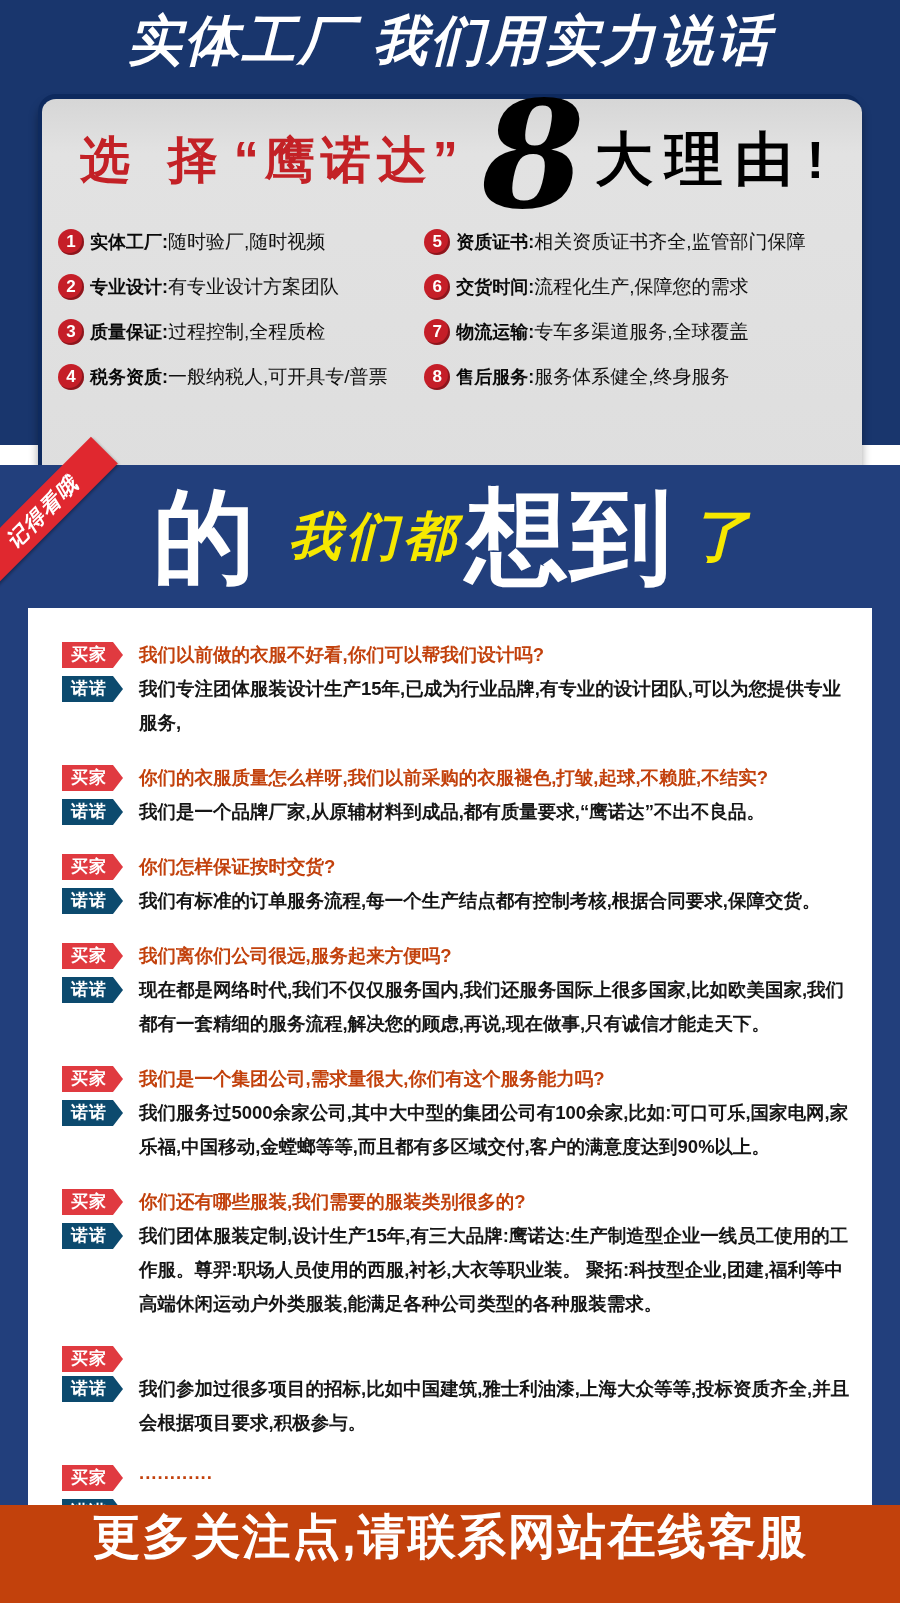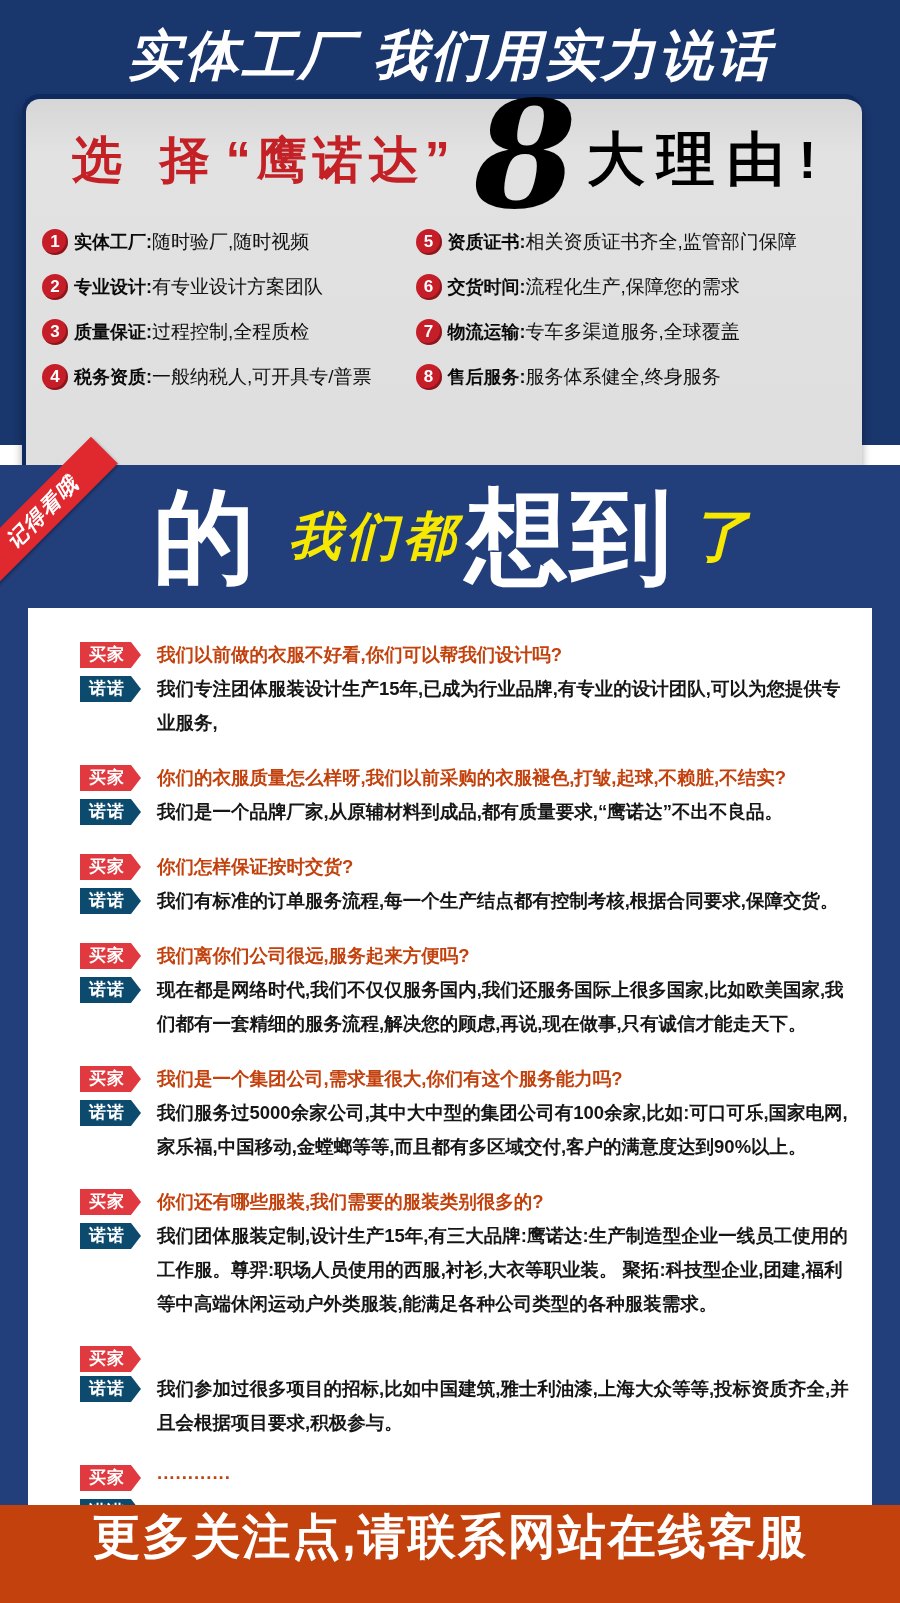--- a/index.html
+++ b/index.html
@@ -1,23 +1,23 @@
 <!DOCTYPE html>
 <html><head>
 <meta charset="utf-8">
 <style>
   * { margin:0; padding:0; box-sizing:border-box; }
   body { background:#0e2452; font-family:"Liberation Sans", sans-serif; }
   .page { width:900px; height:1603px; margin:0 auto; position:relative; overflow:hidden; background:#223f7c; }
 
   
   .sec-top { height:445px; background:#19366d; position:relative; }
-  .top-title { text-align:center; padding-top:20px; font-size:54px; font-weight:bold;
+  .top-title { text-align:center; padding-top:5px; font-size:54px; font-weight:bold;
                font-style:italic; color:#ffffff; letter-spacing:3px; white-space:nowrap; }
-  .reasons-box { position:absolute; left:22px; right:38px; top:94px; height:393px;
+  .reasons-box { position:absolute; left:38px; right:38px; top:94px; height:393px;
                  background:linear-gradient(180deg,#d6d6d6 0%,#e2e2e2 14%,#dedede 100%);
                  border-radius:18px; border-top:5px solid #0e2a5e; border-left:4px solid #0e2a5e;
                  box-shadow:0 8px 10px rgba(0,0,0,.35); }
   .box-title { height:112px; padding-top:10px; display:flex; align-items:center; justify-content:center; }
   .t-red { color:#c32126; font-size:50px; font-weight:900; letter-spacing:12px; }
   .t-brand { color:#c32126; font-size:50px; font-weight:900; letter-spacing:6px; margin-left:4px; }
   .t-8 { color:#000; font-size:148px; font-weight:900; font-style:italic; line-height:0.8;
          font-family:"DejaVu Serif", serif; margin:0 10px 10px 18px; }
   .t-black { color:#000; font-size:58px; font-weight:900; letter-spacing:12px; }
   .t-ex { color:#000; font-size:52px; font-weight:900; margin-left:2px; }
@@ -41,21 +41,21 @@
             font-weight:bold; letter-spacing:2px; transform:rotate(-45deg); font-style:italic;
             box-shadow:0 2px 3px rgba(0,0,0,.3); }
   .headline { height:143px; display:flex; align-items:center; justify-content:center; }
   .h-yellow { color:#f6e800; font-size:52px; font-weight:900; font-style:italic; letter-spacing:5px; }
   .h-white { color:#ffffff; font-size:102px; font-weight:900; line-height:1; margin:0 6px; letter-spacing:2px; }
   .h-sp { width:26px; }
   .h-last { font-size:58px; margin-left:10px; }
 
   .qa-panel { height:897px; margin:0 28px; background:#ffffff; padding:30px 18px 20px 34px; overflow:hidden; }
   .qa-item { margin-bottom:21px; }
-  .qa-row { display:flex; align-items:flex-start;margin-left:18px; }
+  .qa-row { display:flex; align-items:flex-start; }
   .tag { flex:0 0 auto; color:#fff; font-weight:bold; font-size:17px; line-height:26px;
          padding:0 16px 0 9px; margin-top:4px; letter-spacing:1px;
          clip-path:polygon(0 0, calc(100% - 10px) 0, 100% 50%, calc(100% - 10px) 100%, 0 100%); }
   .tag.buyer { background:#e03a40; }
   .tag.nuonuo { background:#0c4a6e; }
   .qa-text { margin-left:16px; }
   .q-text { color:#c2410c; font-size:18.5px; font-weight:bold; line-height:34px; }
   .a-text { color:#161616; font-size:18.5px; font-weight:bold; line-height:34px; }
 
   

